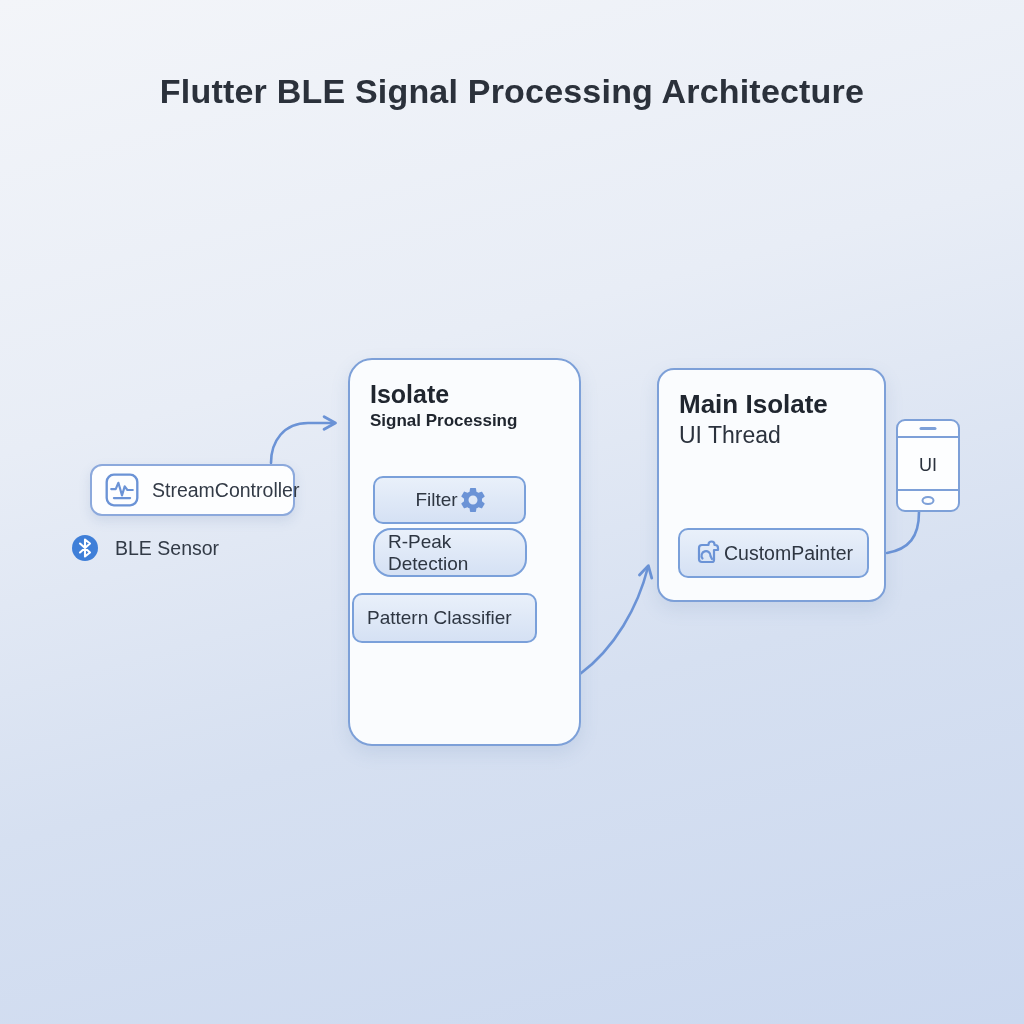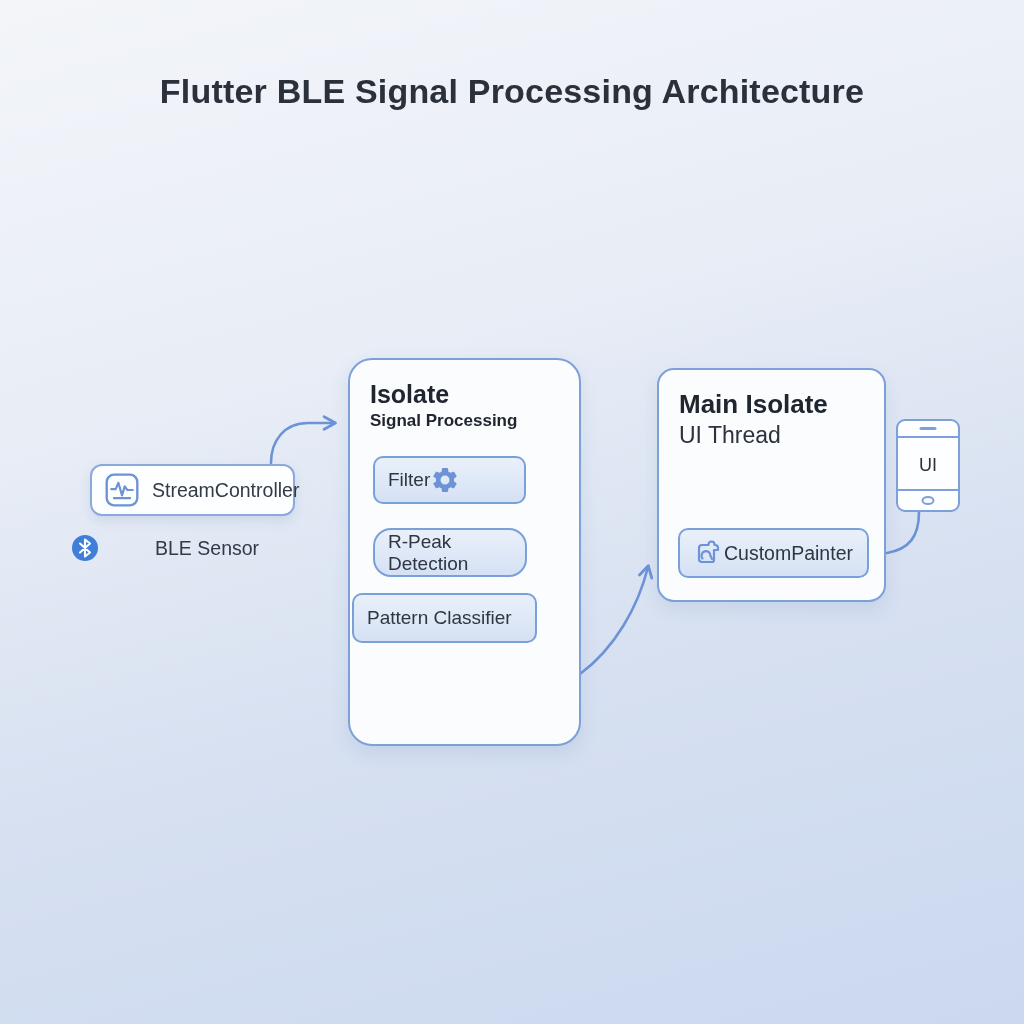--- a/index.html
+++ b/index.html
@@ -37,21 +37,21 @@
   .sc-box{
     position:absolute;left:90px;top:464px;width:205px;height:52px;
     background:#fdfeff;border:2px solid #8ca9dc;border-radius:12px;
     box-sizing:border-box;display:flex;align-items:center;
     box-shadow:0 5px 12px rgba(96,126,176,.16);
   }
   .sc-box .node-icon{margin-left:12px;flex:0 0 auto;}
   .sc-label{margin-left:12px;font-size:19.5px;color:var(--text);}
 
   
-  .ble-row{position:absolute;left:71px;top:534px;display:flex;align-items:center;gap:40px;}
+  .ble-row{position:absolute;left:71px;top:534px;display:flex;align-items:center;}
   .ble-label{margin-left:16px;font-size:19.5px;color:var(--text);}
 
   
   .panel{
     position:absolute;background:var(--panel-bg);
     border:2px solid var(--accent);box-sizing:border-box;
     box-shadow:0 7px 18px rgba(96,126,176,.15);
   }
   .isolate-panel{left:348px;top:358px;width:233px;height:388px;border-radius:24px;}
   .main-panel{left:657px;top:368px;width:229px;height:234px;border-radius:17px;}
@@ -62,21 +62,21 @@
   .main-panel .panel-heading .line2{font-size:23px;font-weight:400;color:#2b323d;}
 
   
   .chip{
     position:absolute;box-sizing:border-box;
     background:linear-gradient(180deg,var(--chip-top) 0%,var(--chip-bottom) 100%);
     border:2px solid #7aa0da;border-radius:10px;
     display:flex;align-items:center;
   }
   .chip-label{font-size:19px;color:#2e3642;}
-  .chip-filter{left:373px;top:456px;width:153px;height:48px;justify-content:flex-start;}
+  .chip-filter{left:373px;top:476px;width:153px;height:48px;justify-content:center;}
   .chip-filter .chip-label{margin-left:13px;}
   .chip-filter .gear{margin-right:9px;}
   .chip-rpeak{left:373px;top:528px;width:154px;height:49px;border-radius:18px;}
   .chip-rpeak .chip-label{margin-left:13px;}
   .chip-classifier{left:352px;top:593px;width:185px;height:50px;}
   .chip-classifier .chip-label{margin-left:13px;}
   .chip-painter{left:678px;top:528px;width:191px;height:50px;}
   .chip-painter .node-icon{margin-left:12px;flex:0 0 auto;}
   .chip-painter .chip-label{flex:1;text-align:center;padding-right:28px;font-size:19.5px;}
 

